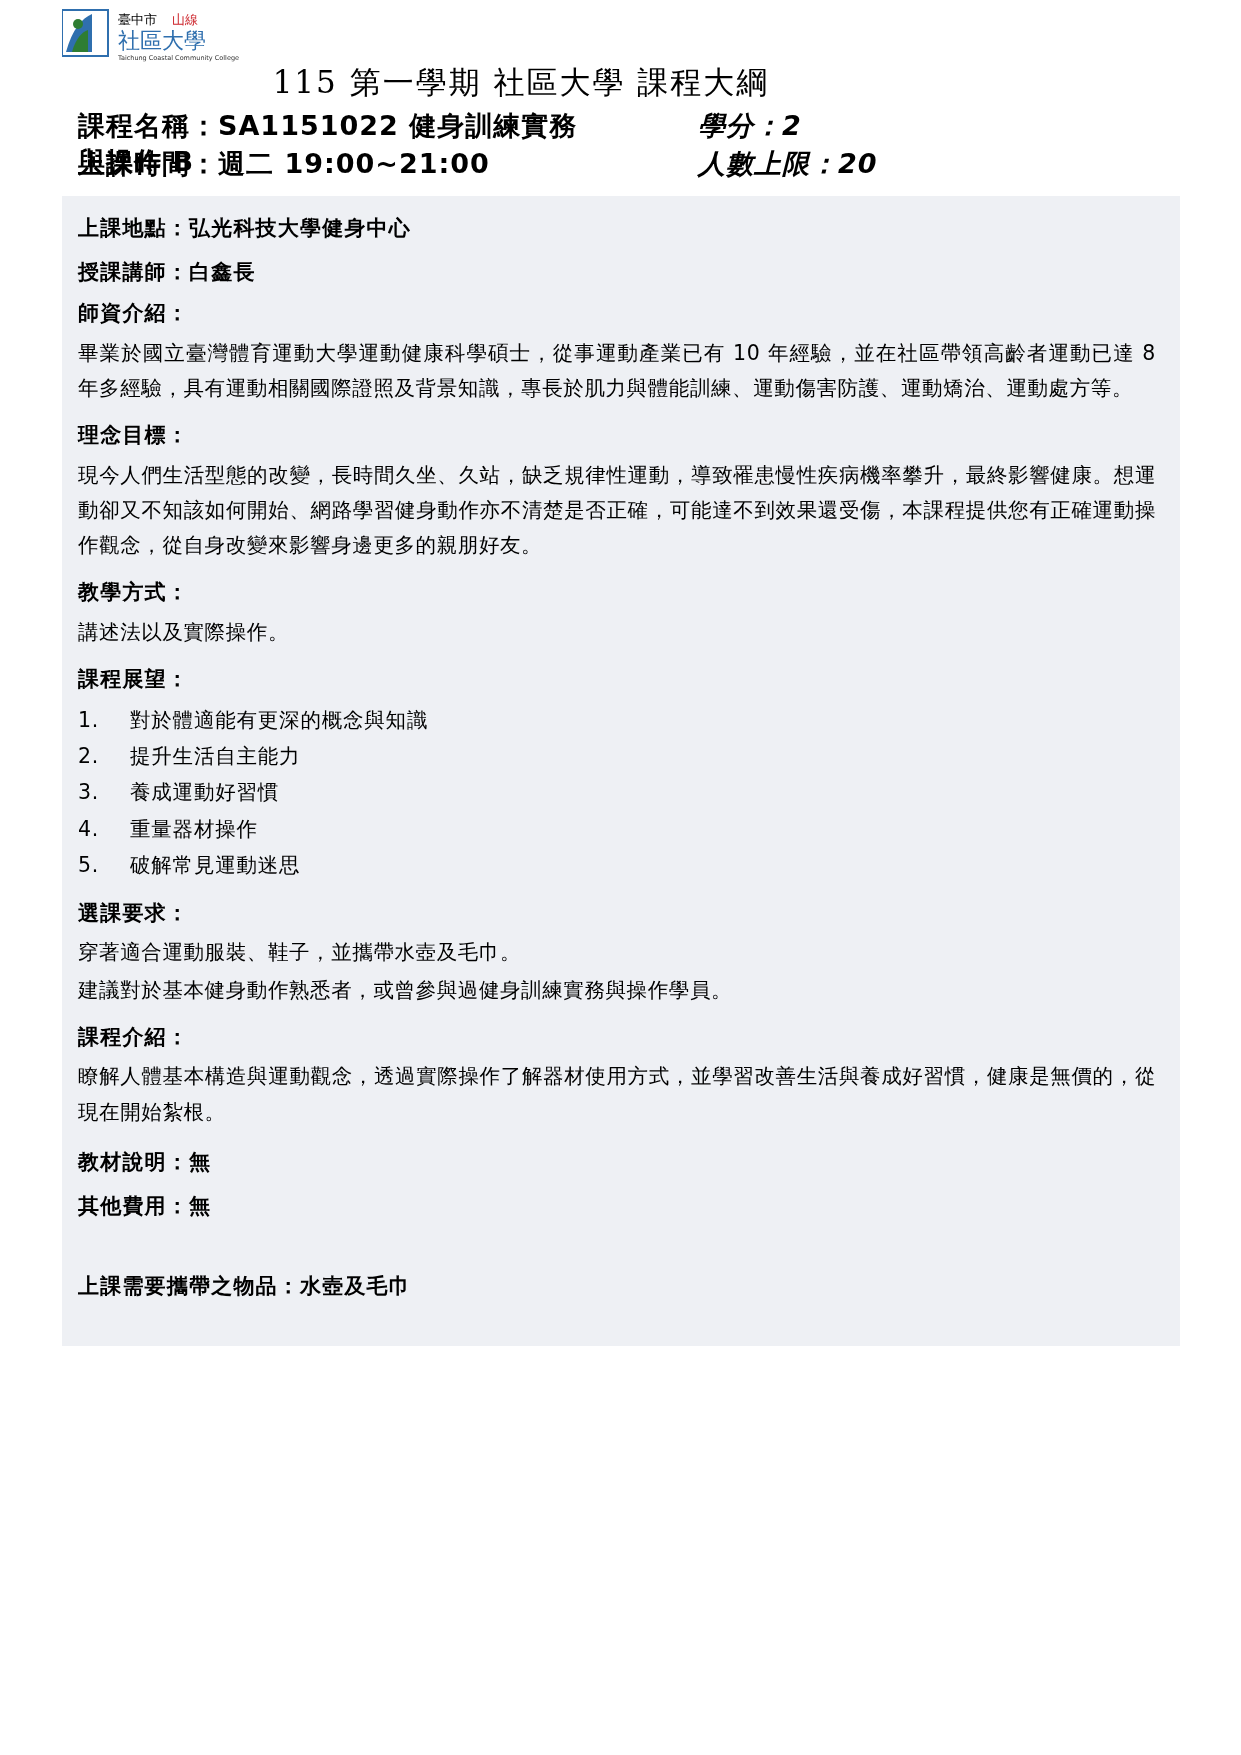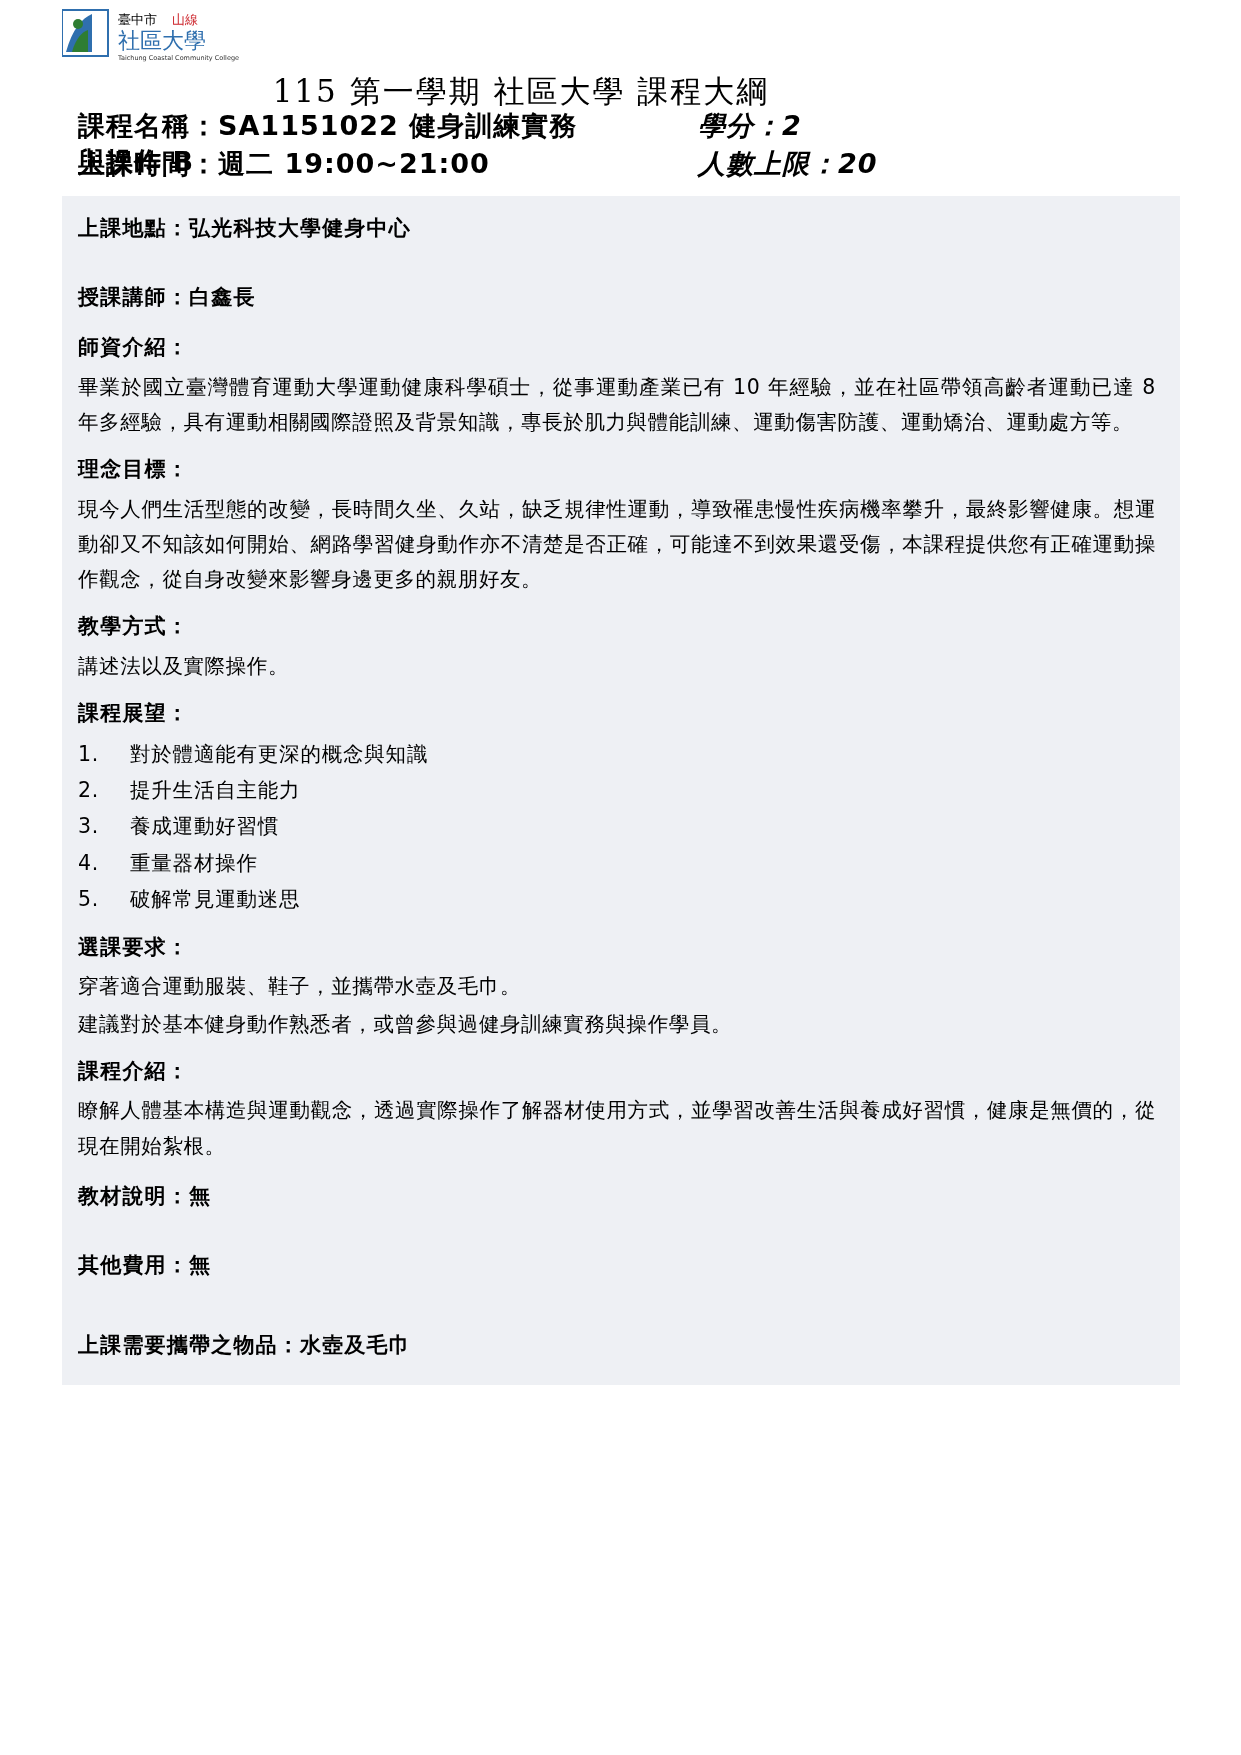--- a/index.html
+++ b/index.html
@@ -37,21 +37,20 @@
   .doc-title {
     position: absolute;
     left: 0;
     top: 62px;
     width: 1042px;
     text-align: center;
     font-family: "DejaVu Serif", "Liberation Serif", serif;
     font-size: 31px;
     letter-spacing: 2px;
     color: #000;
-    margin-top: 9px;
   }
 
   
   .info-rows {
     position: absolute;
     left: 78px;
     top: 108px;
     width: 1090px;
   }
   .info-row {
@@ -76,21 +75,21 @@
     box-sizing: border-box;
     padding: 12px 16px 26px 16px;
   }
   .sec-head {
     font-size: 21px;
     font-weight: bold;
     letter-spacing: 1.2px;
     margin: 14px 0 6px 0;
     line-height: 1.5;
   }
-  .sec-head.tight { margin-top: 21px; }
+  .sec-head.tight { margin-top: 12px; }
   .para {
     font-size: 20.5px;
     line-height: 1.72;
     letter-spacing: 0.6px;
     text-align: justify;
     text-justify: inter-ideograph;
     margin: 0 8px 2px 0;
   }
   .para.just { text-align: justify; }
   ol.numlist {
@@ -112,21 +111,21 @@
     font-size: 21px;
     font-weight: bold;
     letter-spacing: 1.2px;
   }
   .inline-val {
     font-size: 21px;
     font-weight: bold;
     letter-spacing: 1.2px;
   }
   .kv-line { margin: 18px 0 0 0; }
-  .kv-line.gap { margin-top: 41px; }
+  .kv-line.gap { margin-top: 16px; }
   .kv-line.biggap { margin-top: 52px; }
 </style>
 </head>
 <body>
 
 <div class="page">
 
   <div class="logo">
     <svg width="185" height="58" viewBox="0 0 185 58" xmlns="http://www.w3.org/2000/svg">
       <rect x="0" y="2" width="46" height="46" fill="#ffffff" stroke="#2f6fae" stroke-width="2"></rect>

